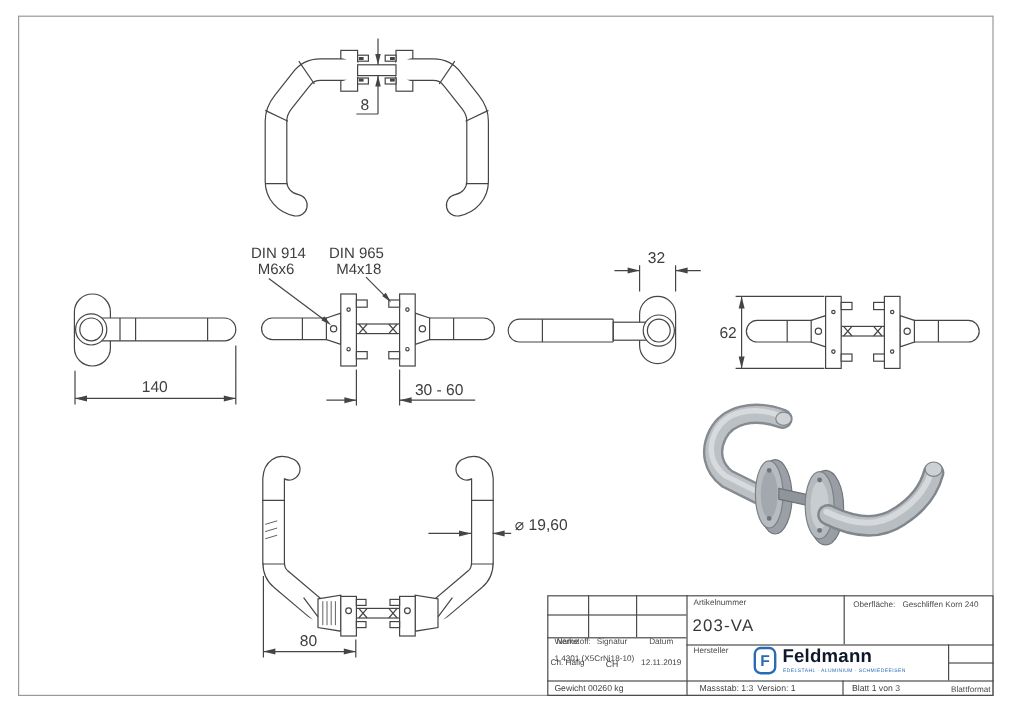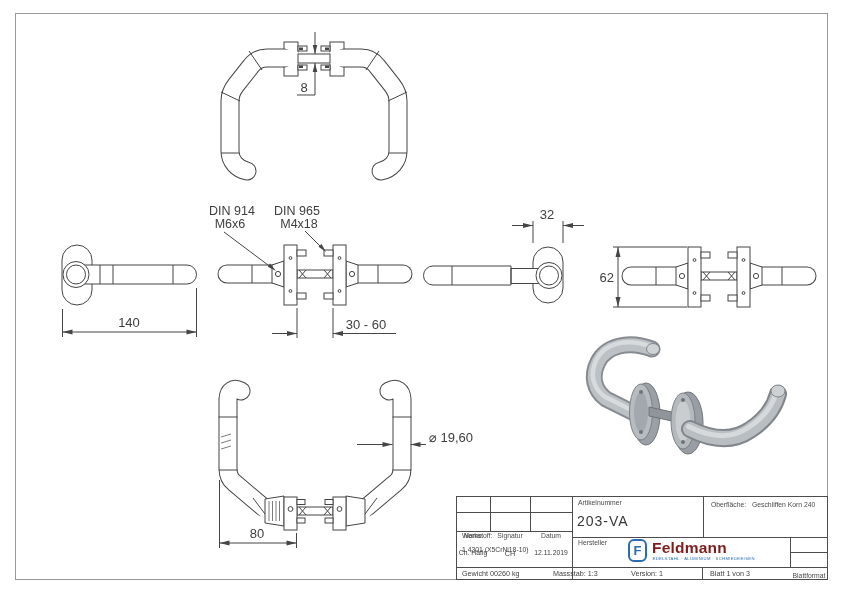--- a/index.html
+++ b/index.html
@@ -23,21 +23,21 @@
   
   .tbl{position:absolute;background:#4d4d4d;}
   .tb-frame{position:absolute;left:456px;top:496px;width:372px;height:84px;
             border:1px solid #4d4d4d;box-sizing:border-box;background:transparent;}
   .ttx{position:absolute;white-space:nowrap;color:#3f3f3f;line-height:1;}
   .lab{font-size:6.8px;color:#4a4a4a;}
   .val{font-size:7.2px;}
   .ctr{transform:translateX(-50%);margin-top:32px;}
   .artnum{font-size:14px;letter-spacing:1px;color:#383838;}
   .a4{font-size:11.5px;color:#333;}
-  .brandname{font-size:15.5px;font-weight:600;color:#7f1d1d;letter-spacing:.2px;}
+  .brandname{font-size:15.5px;font-weight:600;color:#0f172a;letter-spacing:.2px;}
   .tagline{font-size:4.2px;color:#2a6cb3;letter-spacing:.35px;}
   .fbox{position:absolute;left:628px;top:538.5px;width:19px;height:23px;
         border:2.2px solid #2a6cb3;border-radius:6px;box-sizing:border-box;
         display:flex;align-items:center;justify-content:center;
         font-size:13px;font-weight:bold;color:#2a6cb3;}
 </style>
 </head>
 <body>
 
 <div class="sheet">
@@ -258,18 +258,18 @@
   <div class="fbox">
         <span>F</span>
       </div>
   <span class="ttx brandname" style="left:652px;top:540px;">Feldmann</span>
   <span class="ttx tagline" style="left:652.5px;top:557px;">EDELSTAHL · ALUMINIUM · SCHMIEDEEISEN</span>
 
   <span class="ttx lab ctr" style="left:809px;top:541px;">Blattformat</span>
   <span class="ttx a4 ctr" style="left:809px;top:580px;">A4</span>
 
   <span class="ttx val" style="left:462px;top:570px;">Gewicht 00260 kg</span>
-  <span class="ttx val" style="left:553px;top:570px;">Massstab: 1:3</span>
+  <span class="ttx val" style="left:583px;top:570px;">Massstab: 1:3</span>
   <span class="ttx val" style="left:631px;top:570px;">Version: 1</span>
   <span class="ttx val" style="left:710px;top:570px;">Blatt 1 von 3</span>
 </div>
 
 </div>
 
 </body></html>

